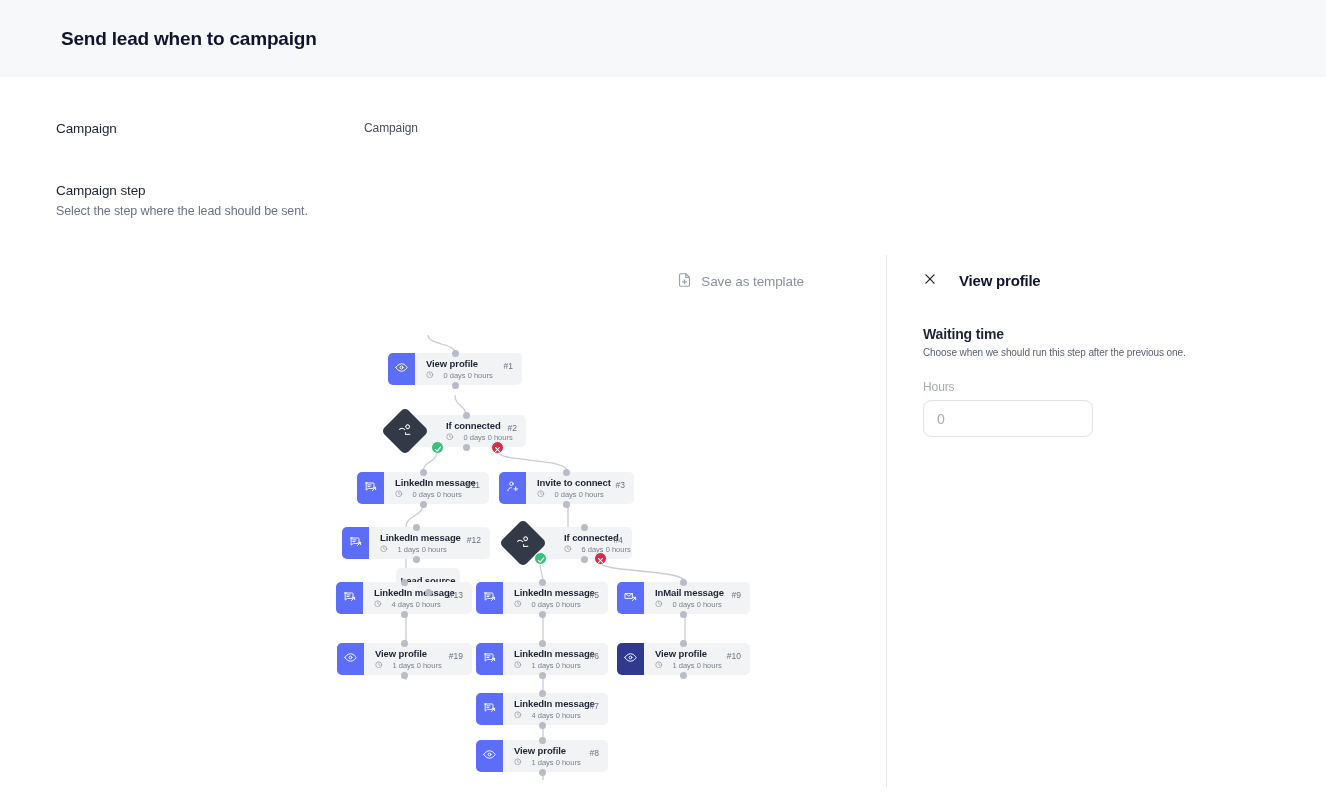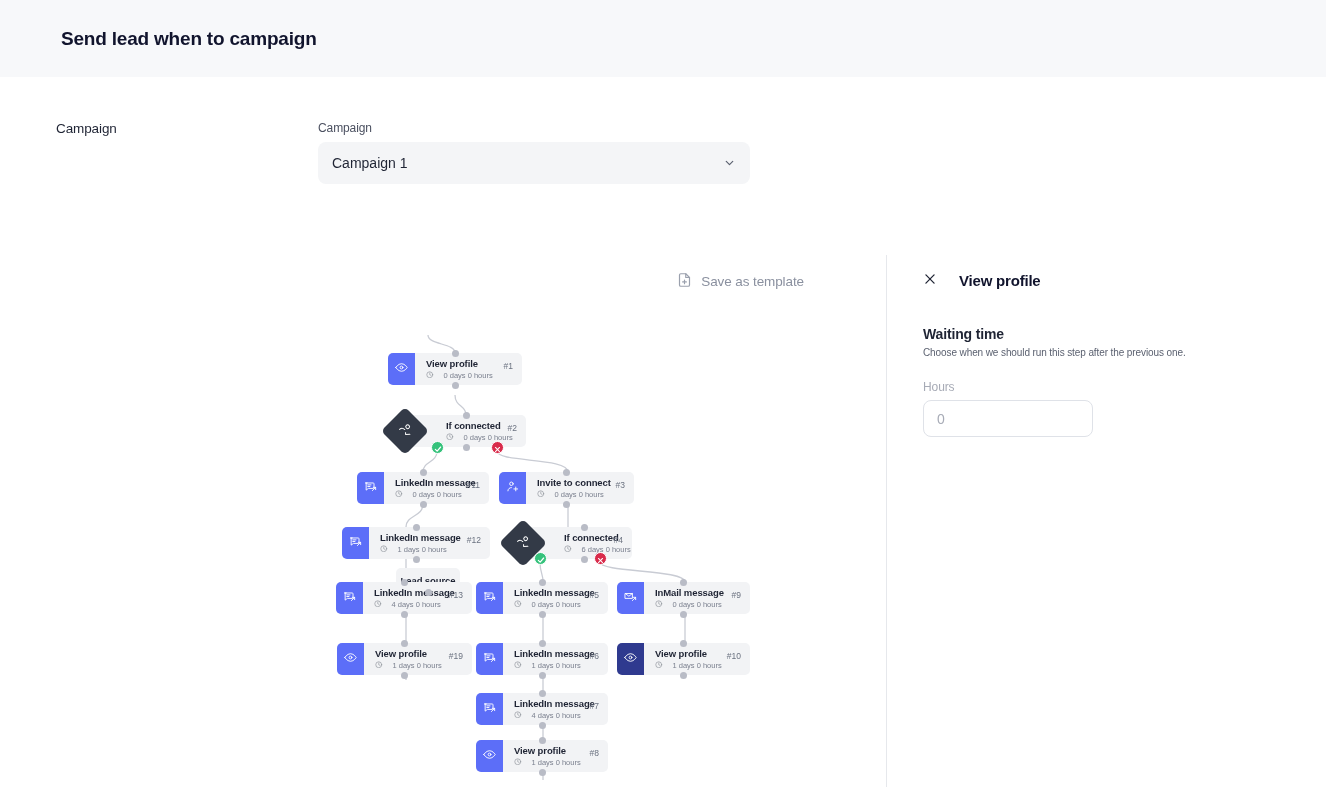--- a/index.html
+++ b/index.html
@@ -22,21 +22,21 @@
   .page-title {
     font-size: 19px;
     font-weight: 700;
     letter-spacing: -0.2px;
     color: #11142d;
   }
 
   
   .form-area { padding: 0 0 0 0; position: relative; }
   .form-row { display: flex; }
-  .row-campaign { padding-top: 44px; }
+  .row-campaign { padding-top: 44px; gap: 46px; }
   .row-step { padding-top: 41px; }
 
   .field-desc { width: 318px; padding-left: 56px; }
   .field-desc h3 {
     font-size: 13.5px; font-weight: 400; color: #1f2434;
     letter-spacing: -0.1px; margin-bottom: 5px;
   }
   .field-desc p {
     font-size: 12.5px; color: #6b7280; line-height: 1.35;
     letter-spacing: -0.1px;
@@ -216,31 +216,29 @@
 </div>
 
 <div class="form-area">
 
   <div class="form-row row-campaign">
     <div class="field-desc">
       <h3>Campaign</h3>
     </div>
     <div class="field-control">
       <div class="field-label">Campaign</div>
-      <div class="select-box">
-        <span>Campaign 1</span>
-        <span class="chev">
-          <svg width="13" height="13" viewBox="0 0 24 24" fill="none" stroke="#5b6170" stroke-width="2.2" stroke-linecap="round" stroke-linejoin="round">
-              <polyline points="6 9 12 15 18 9"></polyline>
-            </svg>
-        </span>
-      </div>
     </div>
   </div>
 
+  <div class="form-row row-step">
+    <div class="field-desc">
+      <h3>Campaign step</h3>
+      <p>Select the step where the lead should be sent.</p>
+    </div>
+  </div>
 
 </div>
 
 <div class="builder">
 
   <div class="canvas-pane">
 
     <div class="save-template">
       <span>
         <svg width="15" height="16" viewBox="0 0 24 24" fill="none" stroke="#9aa0ad" stroke-width="1.9" stroke-linecap="round" stroke-linejoin="round">

